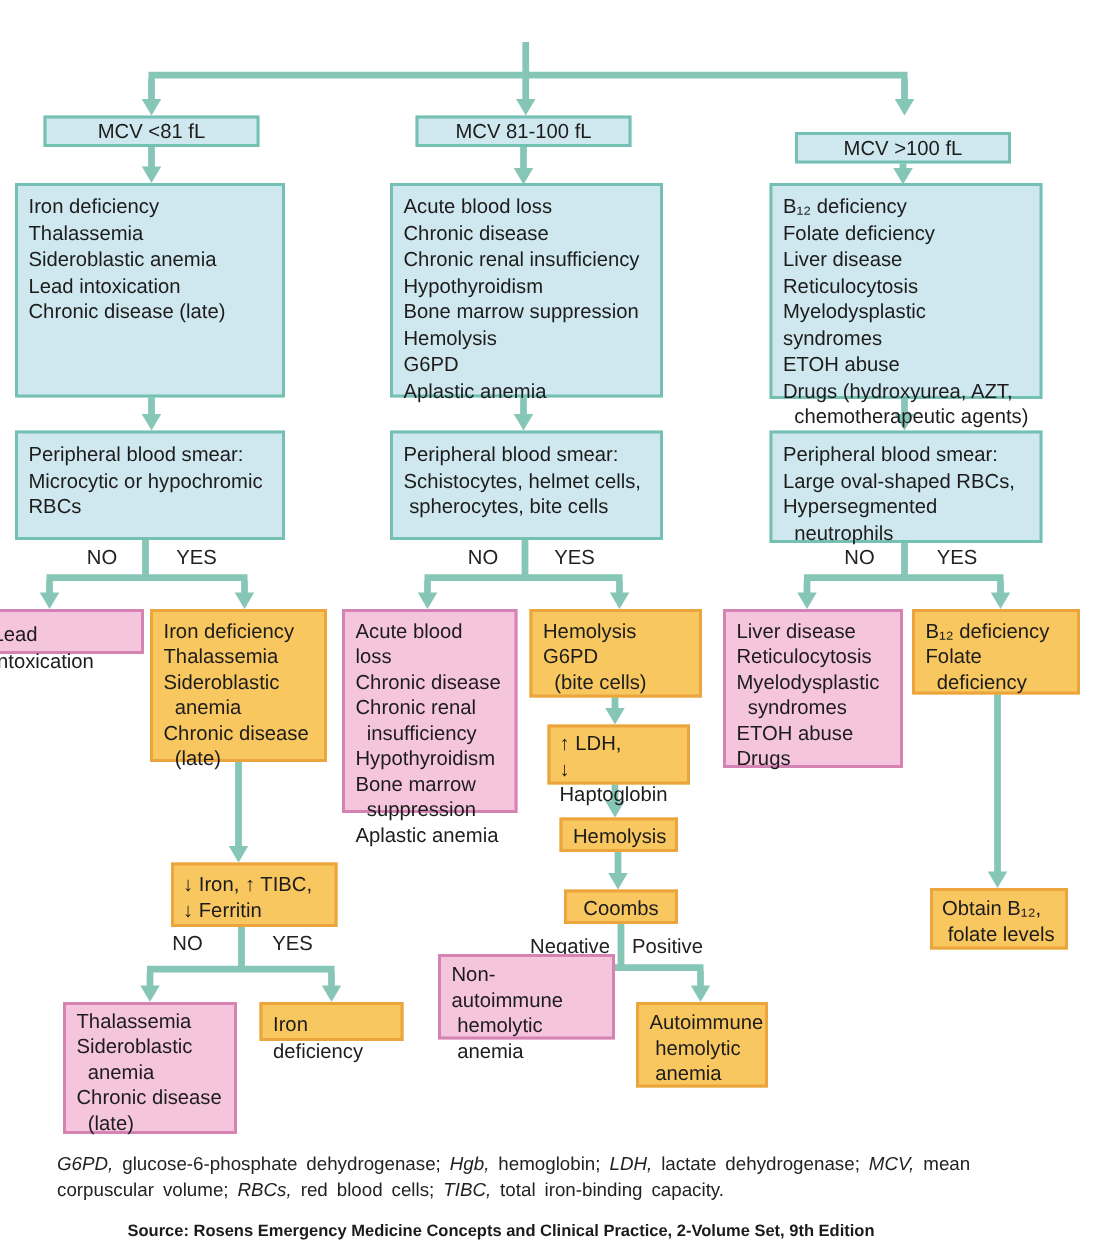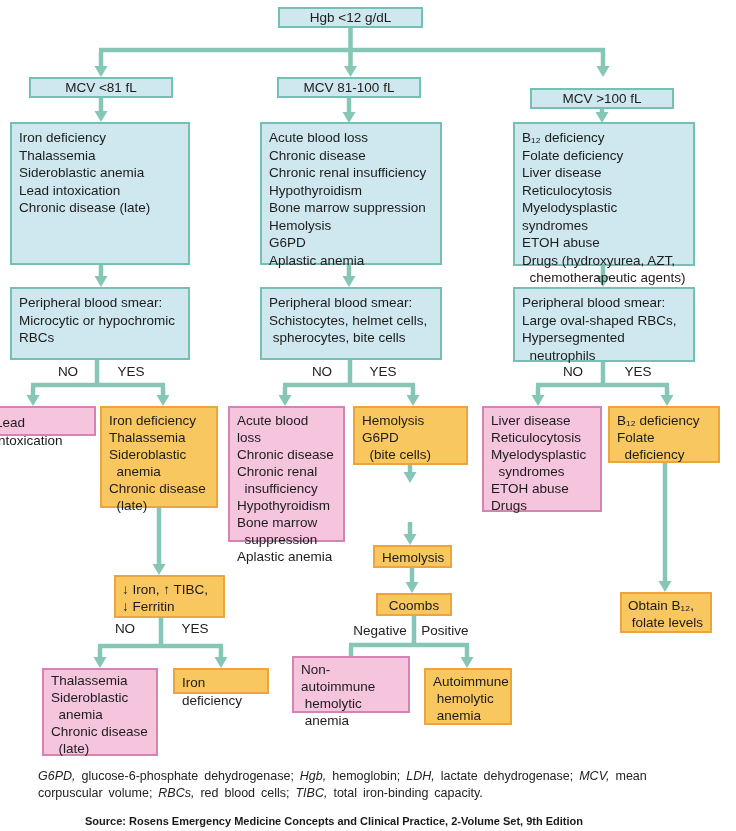--- a/index.html
+++ b/index.html
@@ -71,21 +71,20 @@
       <use href="#ah" transform="translate(221,668)"></use>
       <use href="#ah" transform="translate(410,483)"></use>
       <use href="#ah" transform="translate(410,545)"></use>
       <use href="#ah" transform="translate(412,593)"></use>
       <use href="#ah" transform="translate(351,668)"></use>
       <use href="#ah" transform="translate(467,668)"></use>
       <use href="#ah" transform="translate(665,592)"></use>
     </g>
   </svg>
 
-  <div class="bx blue hdr" style="left:278px;top:7px;width:145px;height:21px;">Hgb &lt;12 g/dL</div>
 
   <div class="bx blue hdr" style="left:29px;top:77px;width:144px;height:21px;">MCV &lt;81 fL</div>
   <div class="bx blue hdr" style="left:277px;top:77px;width:144px;height:21px;">MCV 81-100 fL</div>
   <div class="bx blue hdr" style="left:530px;top:88px;width:144px;height:21px;">MCV &gt;100 fL</div>
 
   <div class="bx blue" style="left:10px;top:122px;width:180px;height:143px;">Iron deficiency
 Thalassemia
 Sideroblastic anemia
 Lead intoxication
 Chronic disease (late)</div>
@@ -156,25 +155,27 @@
 ↓ Ferritin</div>
   <div class="lbl" style="left:125px;top:621px;">NO</div>
   <div class="lbl" style="left:195px;top:621px;">YES</div>
   <div class="bx pink tight" style="left:42px;top:668px;width:116px;height:88px;padding-top:2px;">Thalassemia
 Sideroblastic
   anemia
 Chronic disease
   (late)</div>
   <div class="bx orange" style="left:173px;top:668px;width:96px;height:26px;padding-top:4px;">Iron deficiency</div>
 
+  <div class="bx orange tight" style="left:365px;top:483px;width:95px;height:40px;padding:2px 6px;">↑ LDH,
+↓ Haptoglobin</div>
   <div class="bx orange" style="left:373px;top:545px;width:79px;height:23px;padding:2px 7px;">Hemolysis</div>
   <div class="bx orange" style="left:376px;top:593px;width:76px;height:23px;padding:2px 0;text-align:center;">Coombs</div>
   <div class="lbl" style="left:380px;top:623px;">Negative</div>
   <div class="lbl" style="left:445px;top:623px;text-align:right;">Positive</div>
-  <div class="bx pink tight" style="left:292px;top:656px;width:118px;height:57px;padding-top:3px;">Non-autoimmune
+  <div class="bx pink tight" style="left:292px;top:636px;width:118px;height:57px;padding-top:3px;">Non-autoimmune
  hemolytic
  anemia</div>
   <div class="bx orange tight" style="left:424px;top:668px;width:88px;height:57px;padding-top:3px;">Autoimmune
  hemolytic
  anemia</div>
 
   <div class="bx orange tight" style="left:620px;top:592px;width:92px;height:41px;padding:3px 6px;">Obtain B₁₂,
  folate levels</div>
 
   <div id="caption">

